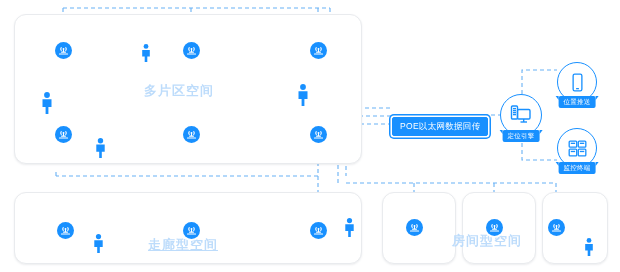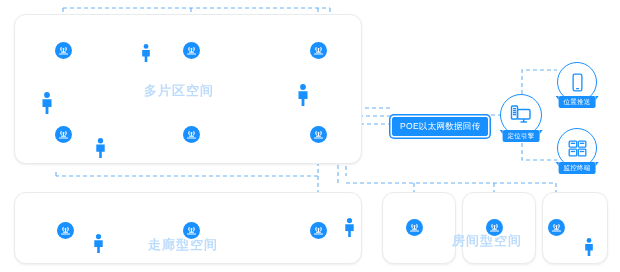--- a/index.html
+++ b/index.html
@@ -138,21 +138,21 @@
     </g>
   </svg>
 
   <div class="zone" style="left:14px;top:14px;width:348px;height:150px;"></div>
   <div class="zone" style="left:14px;top:192px;width:348px;height:72px;"></div>
   <div class="zone" style="left:382px;top:192px;width:74px;height:72px;"></div>
   <div class="zone" style="left:462px;top:192px;width:74px;height:72px;"></div>
   <div class="zone" style="left:542px;top:192px;width:66px;height:72px;"></div>
 
   <div class="zone-label" style="left:144px;top:82px;">多片区空间</div>
-  <div class="zone-label" style="left:148px;top:236px;">走廊型空间</div>
+  <div class="zone-label" style="left:148px;top:236px;text-decoration:underline;">走廊型空间</div>
   <div class="zone-label" style="left:452px;top:232px;">房间型空间</div>
 
   <div class="ap" style="left:55px;top:42px;">
     <svg viewBox="0 0 24 24" fill="#ffffff">
         <path d="M7 6.2a1 1 0 1 1 1.6 1.2 3.2 3.2 0 0 0 0 3.9A1 1 0 1 1 7 12.5a5.2 5.2 0 0 1 0-6.3zm10 0a5.2 5.2 0 0 1 0 6.3 1 1 0 1 1-1.6-1.2 3.2 3.2 0 0 0 0-3.9A1 1 0 1 1 17 6.2zM12 7.6a1.7 1.7 0 0 1 .9 3.2V14h2.6a1 1 0 0 1 0 2H8.5a1 1 0 0 1 0-2h2.6v-3.2A1.7 1.7 0 0 1 12 7.6zM4.5 17.6h15a1 1 0 0 1 0 2h-15a1 1 0 0 1 0-2z"></path>
       </svg>
   </div>
   <div class="ap" style="left:183px;top:42px;">
     <svg viewBox="0 0 24 24" fill="#ffffff">
         <path d="M7 6.2a1 1 0 1 1 1.6 1.2 3.2 3.2 0 0 0 0 3.9A1 1 0 1 1 7 12.5a5.2 5.2 0 0 1 0-6.3zm10 0a5.2 5.2 0 0 1 0 6.3 1 1 0 1 1-1.6-1.2 3.2 3.2 0 0 0 0-3.9A1 1 0 1 1 17 6.2zM12 7.6a1.7 1.7 0 0 1 .9 3.2V14h2.6a1 1 0 0 1 0 2H8.5a1 1 0 0 1 0-2h2.6v-3.2A1.7 1.7 0 0 1 12 7.6zM4.5 17.6h15a1 1 0 0 1 0 2h-15a1 1 0 0 1 0-2z"></path>

